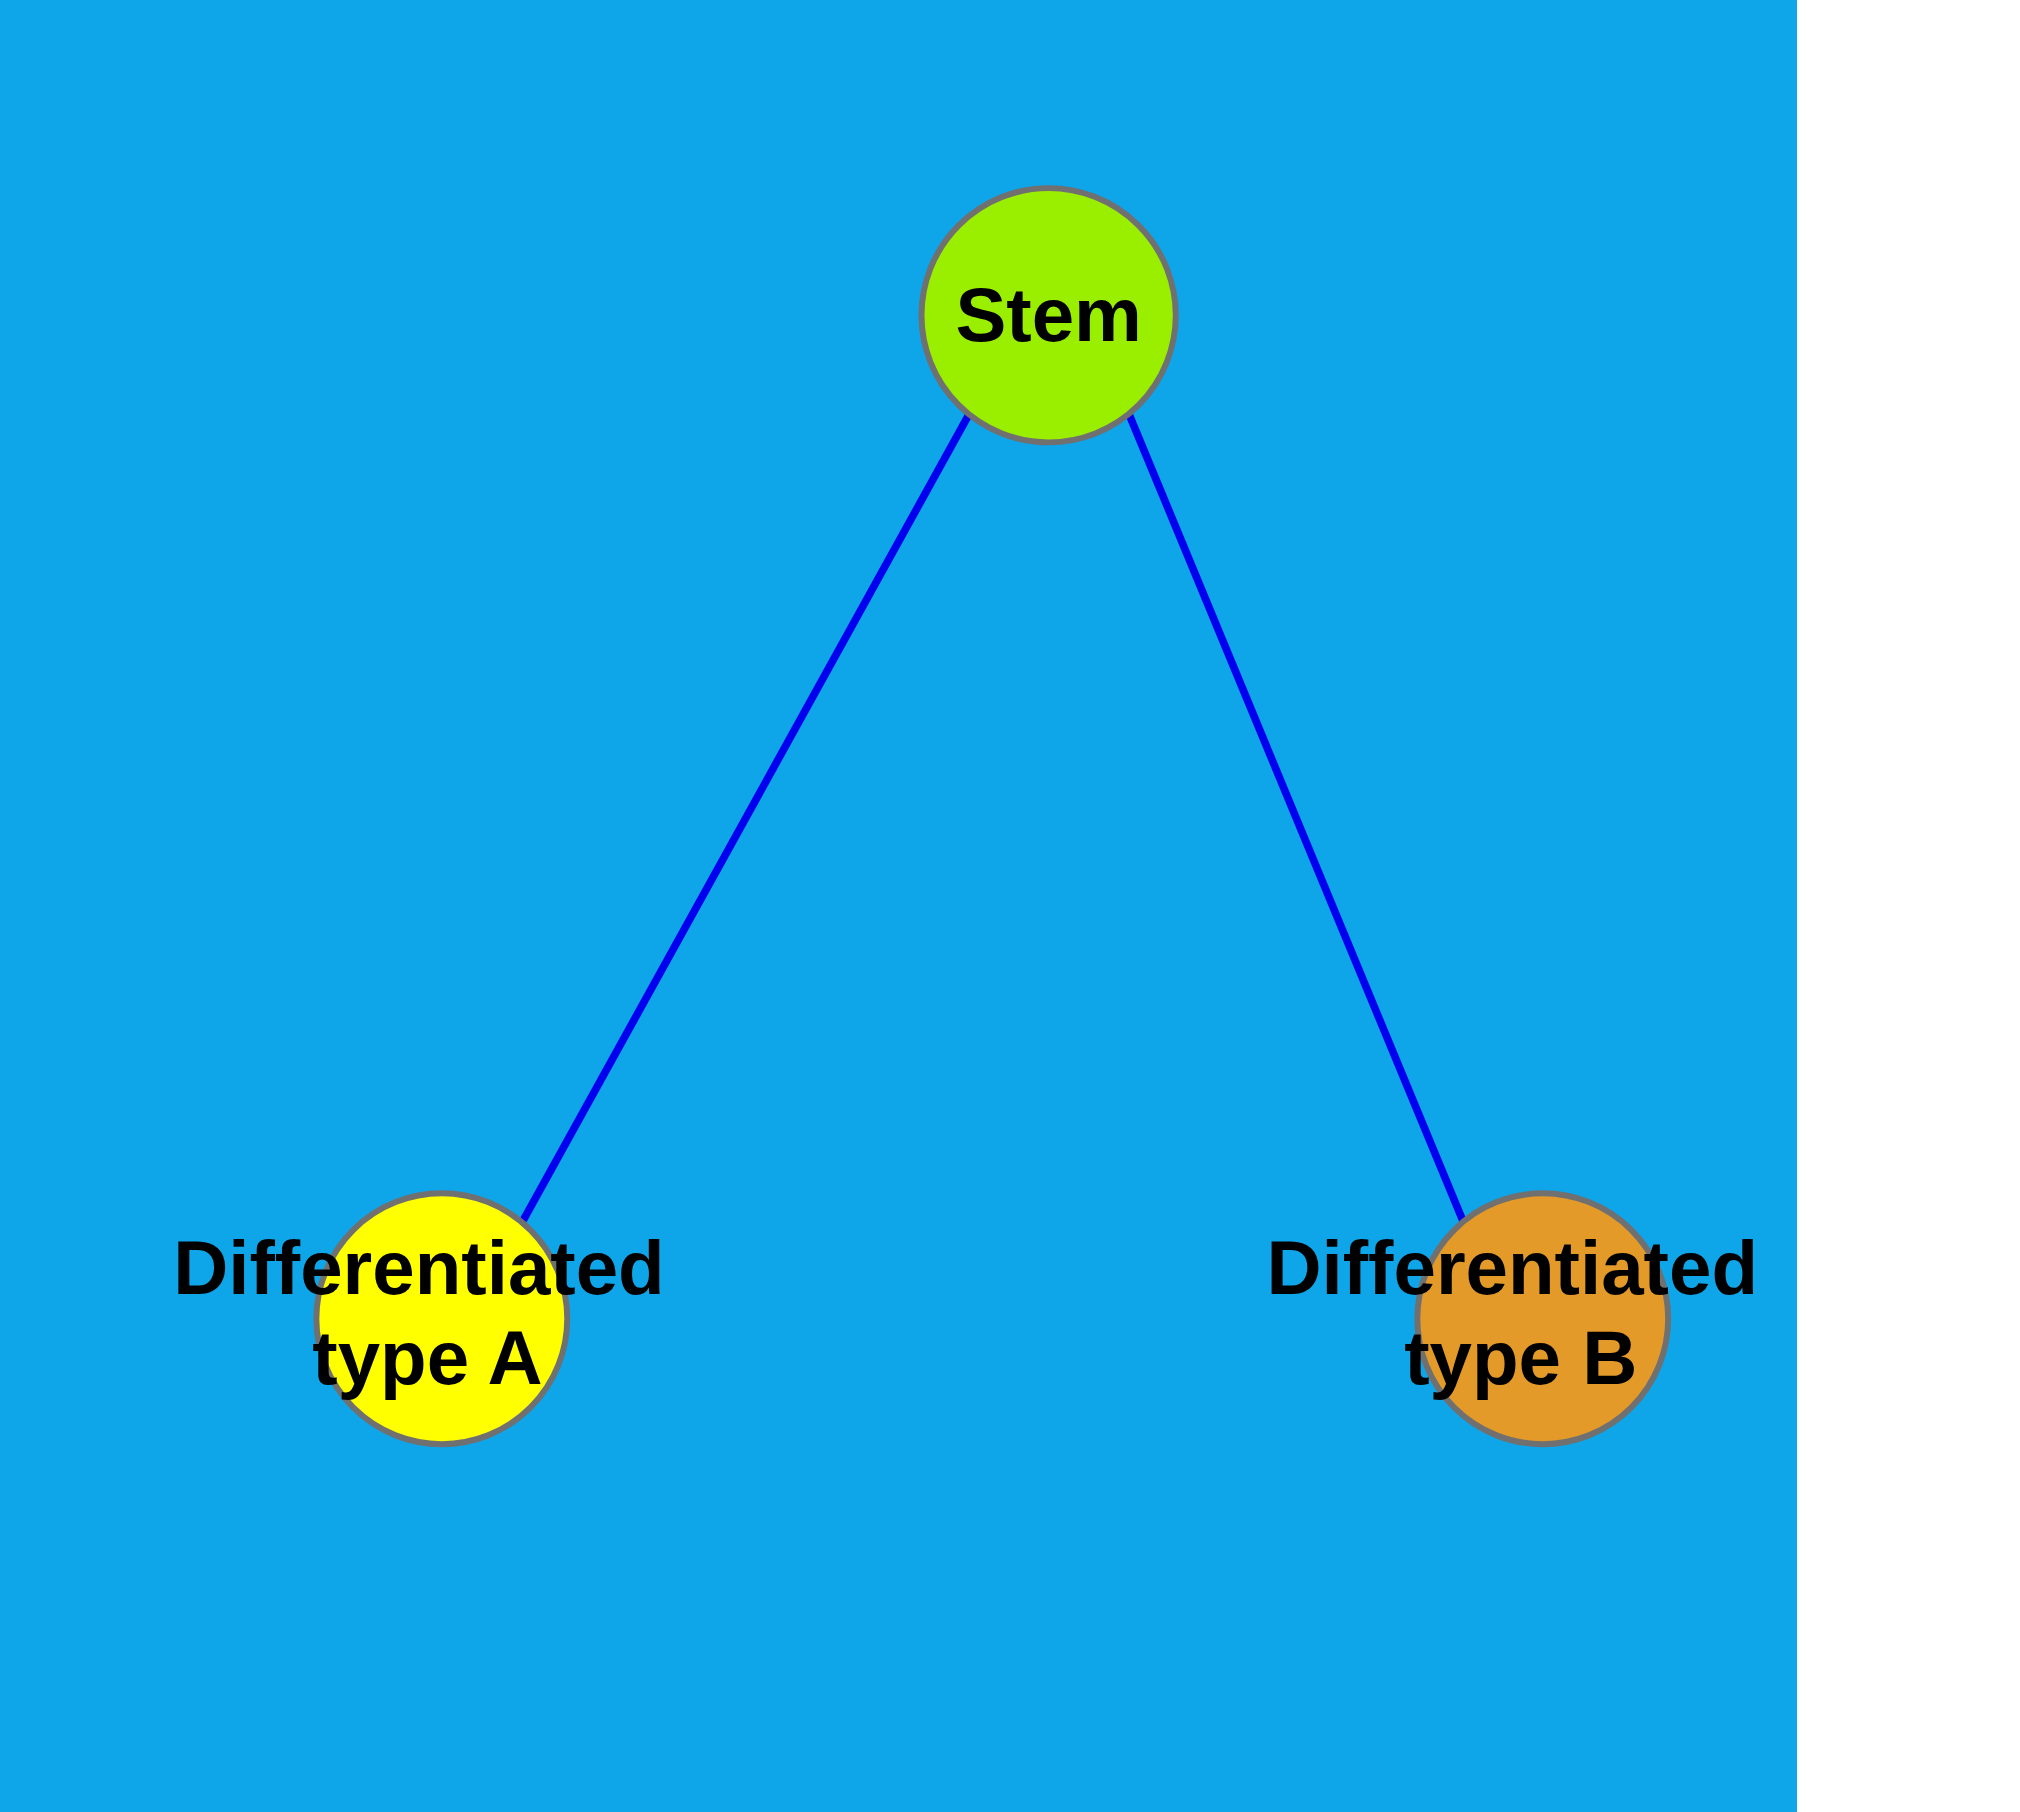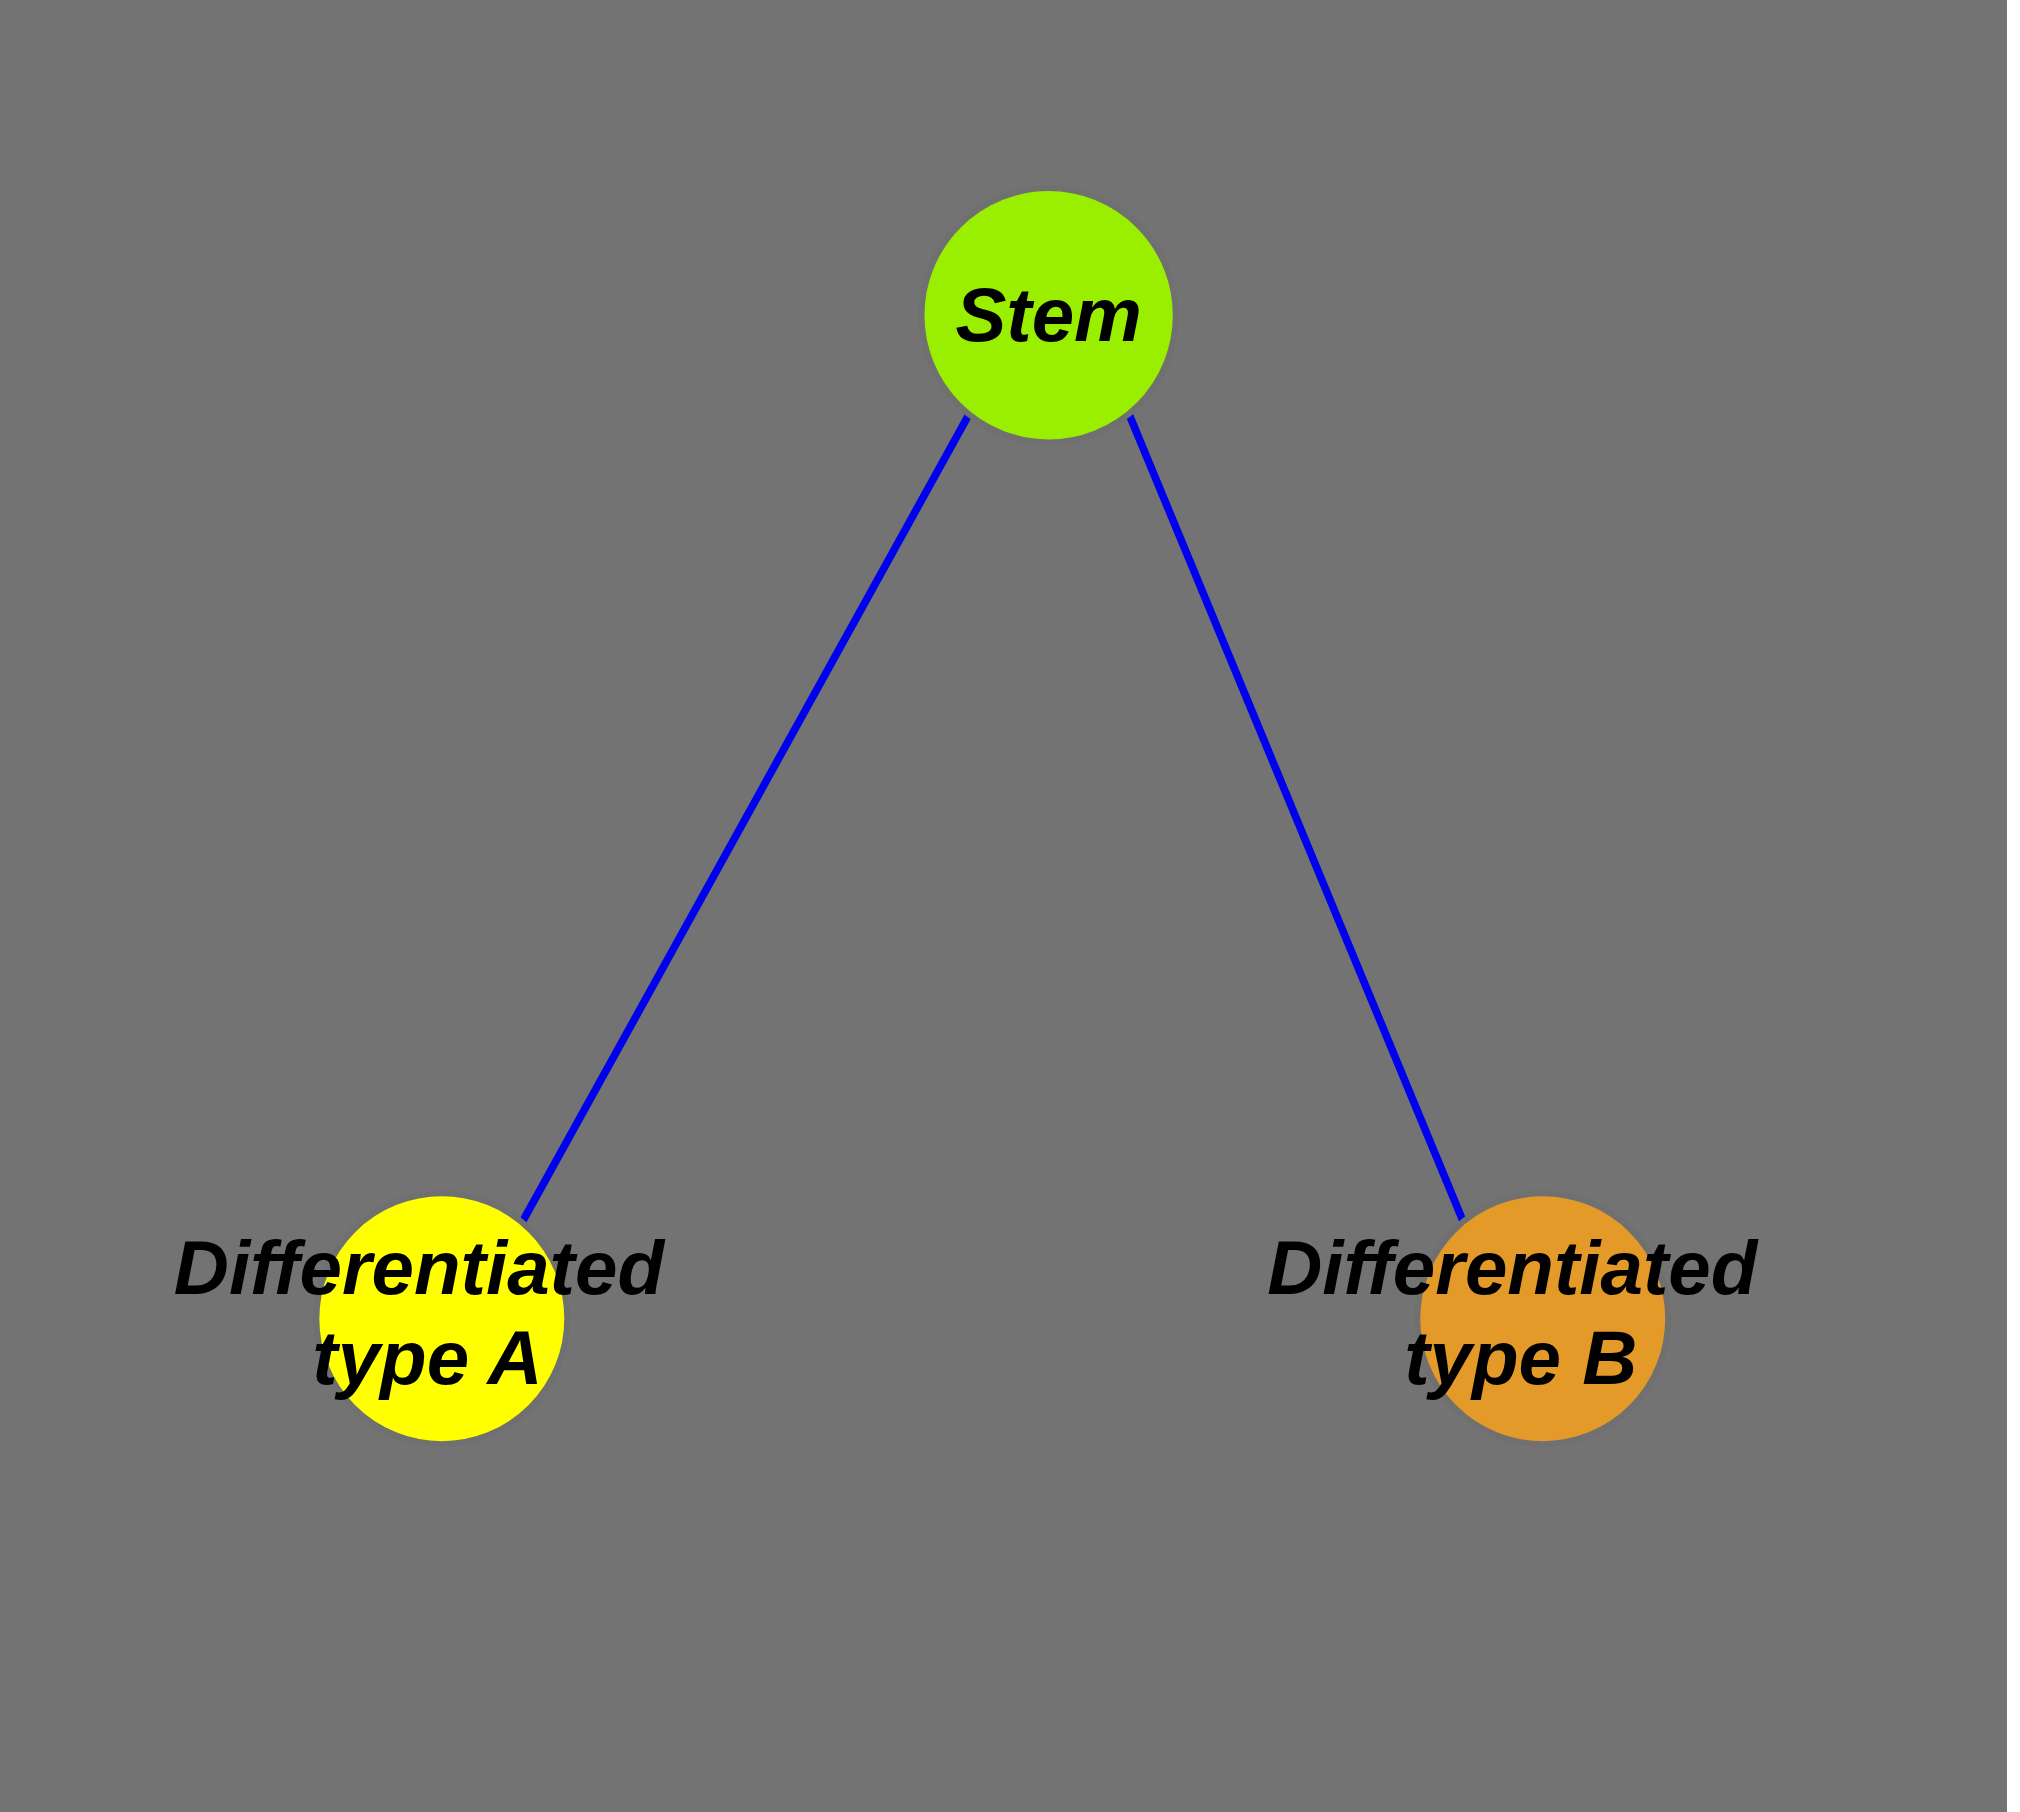--- a/index.html
+++ b/index.html
@@ -5,25 +5,24 @@
   html, body {
     margin: 0;
     padding: 0;
     background: #ffffff;
   }
   body {
     font-family: "Liberation Sans", sans-serif;
   }
   #canvas {
     position: relative;
-    width: 2007px;
+    width: 1797px;
     height: 1812px;
-    background: #737373;
+    background: #0ea5e9;
     overflow: hidden;
-    font-style: italic;
   }
   #graph-svg {
     position: absolute;
     top: 0;
     left: 0;
     width: 2021px;
     height: 1812px;
     display: block;
   }
   .node-label {

